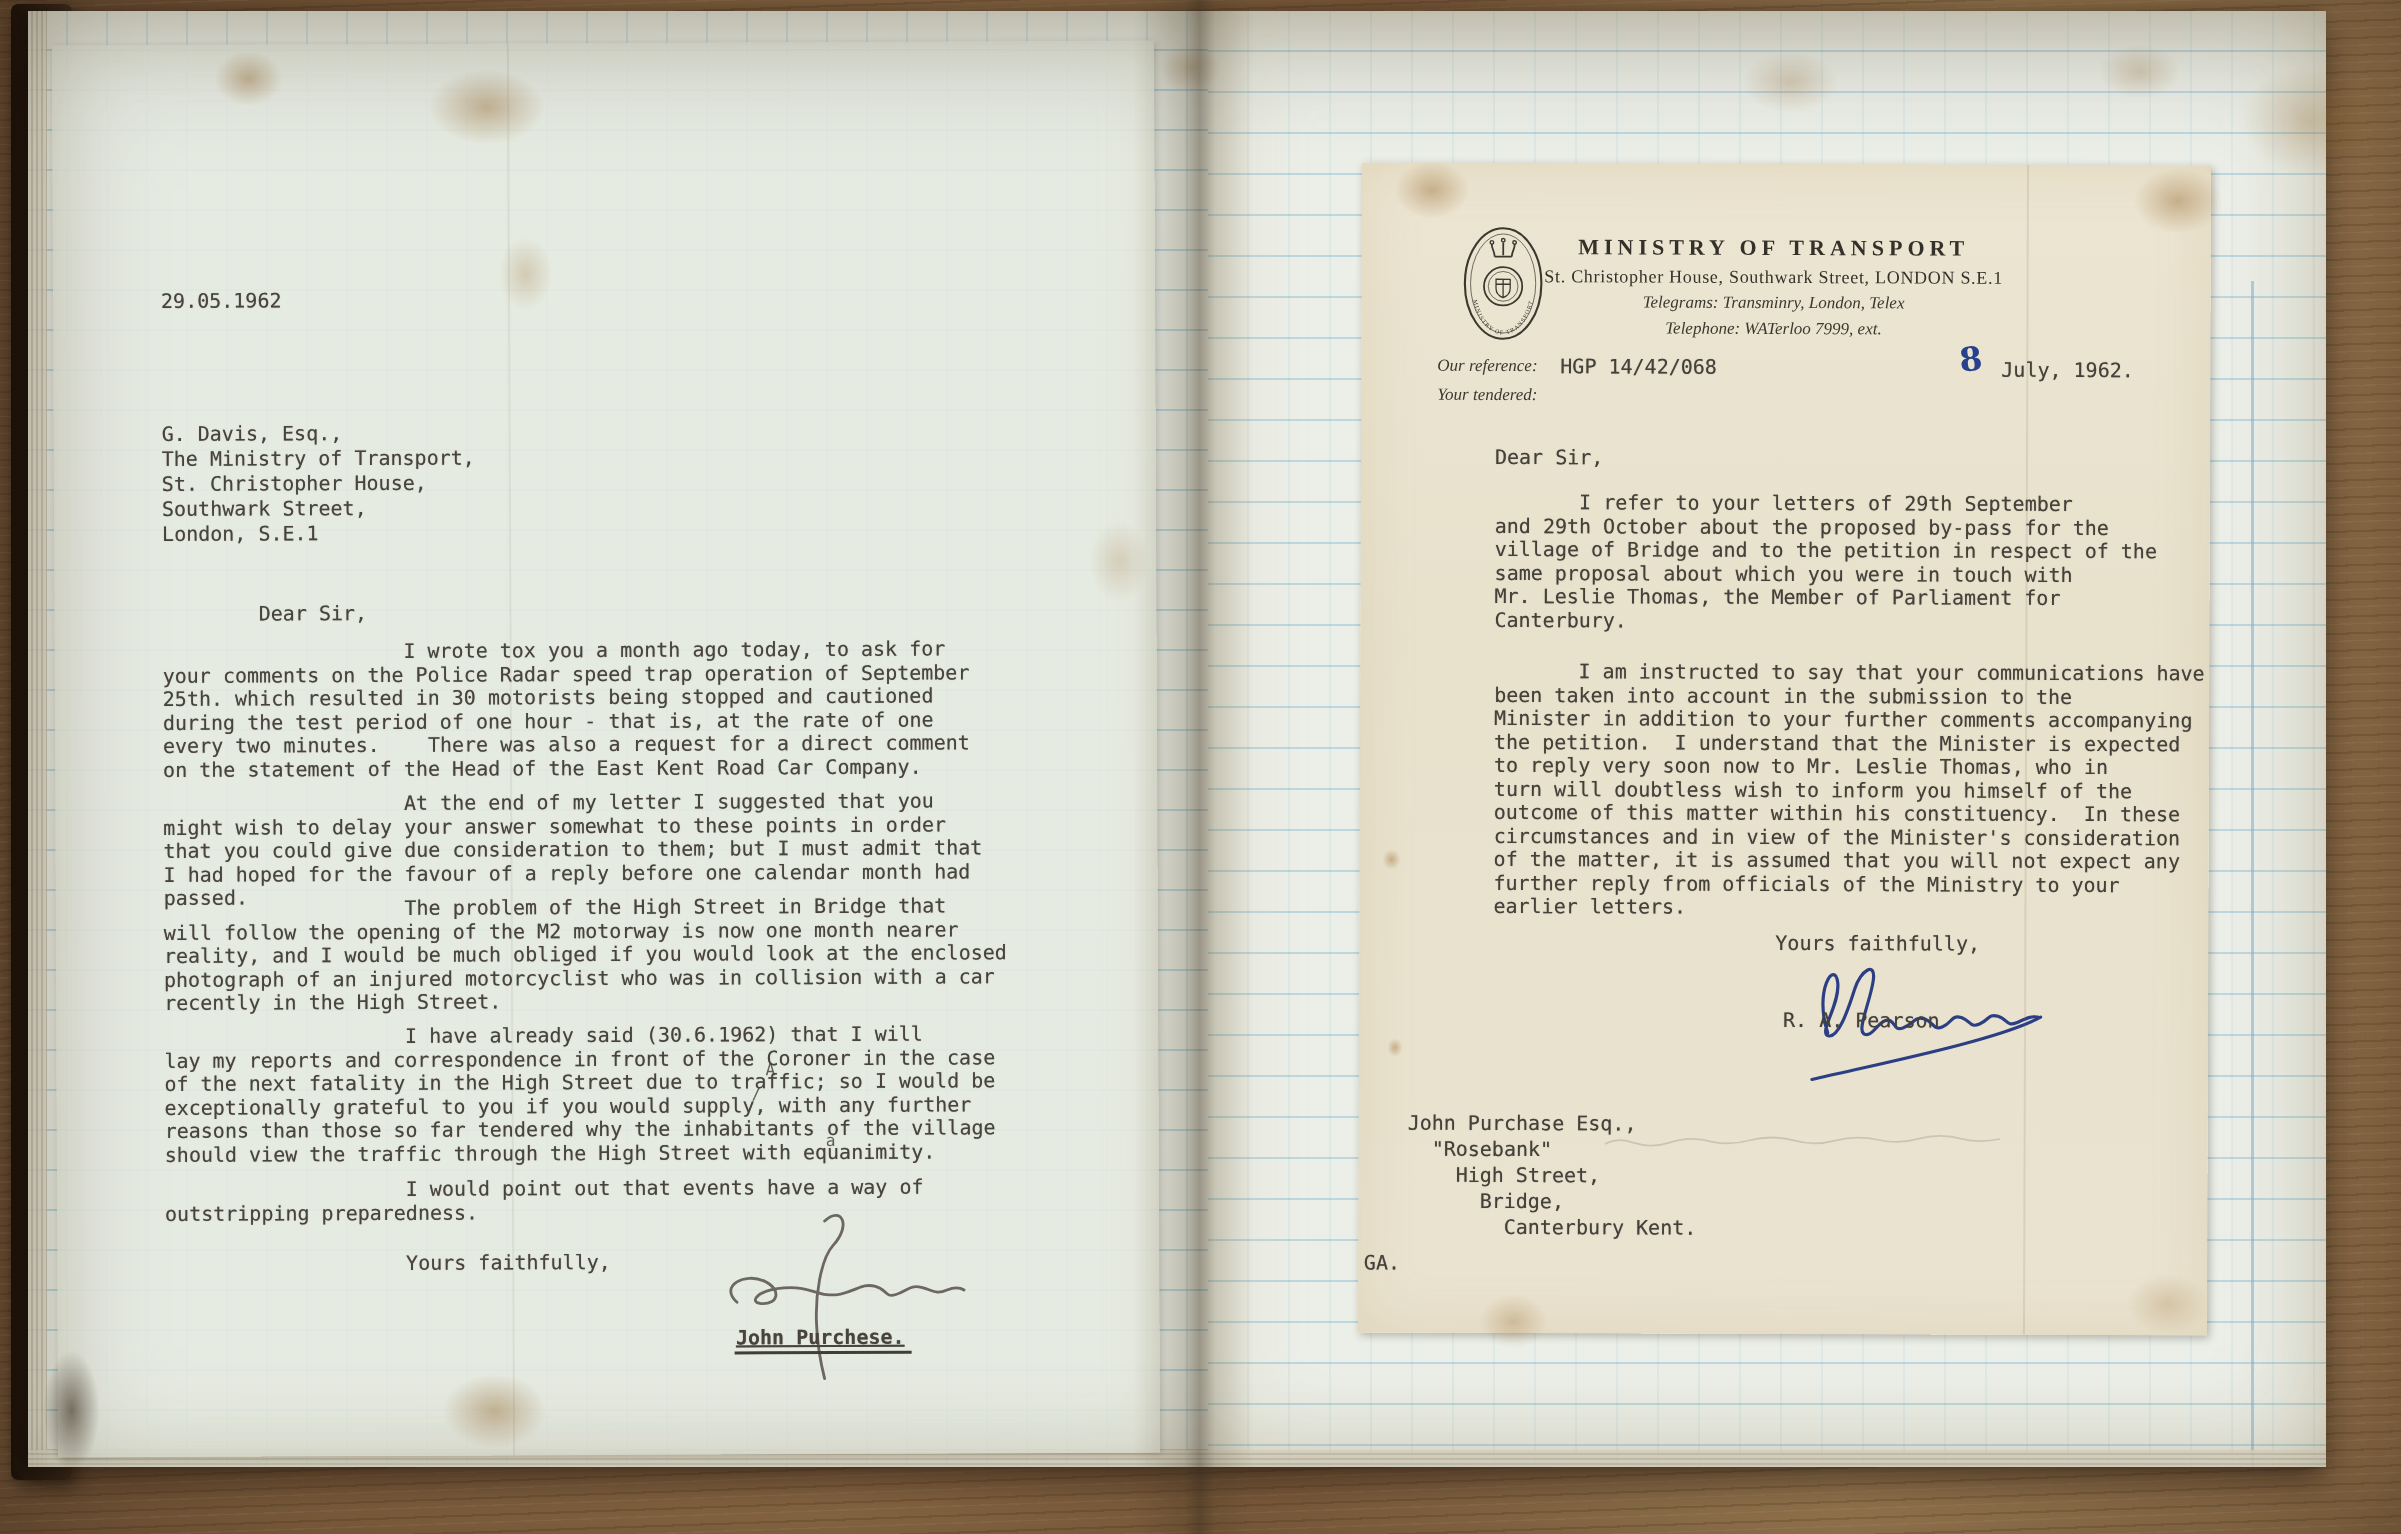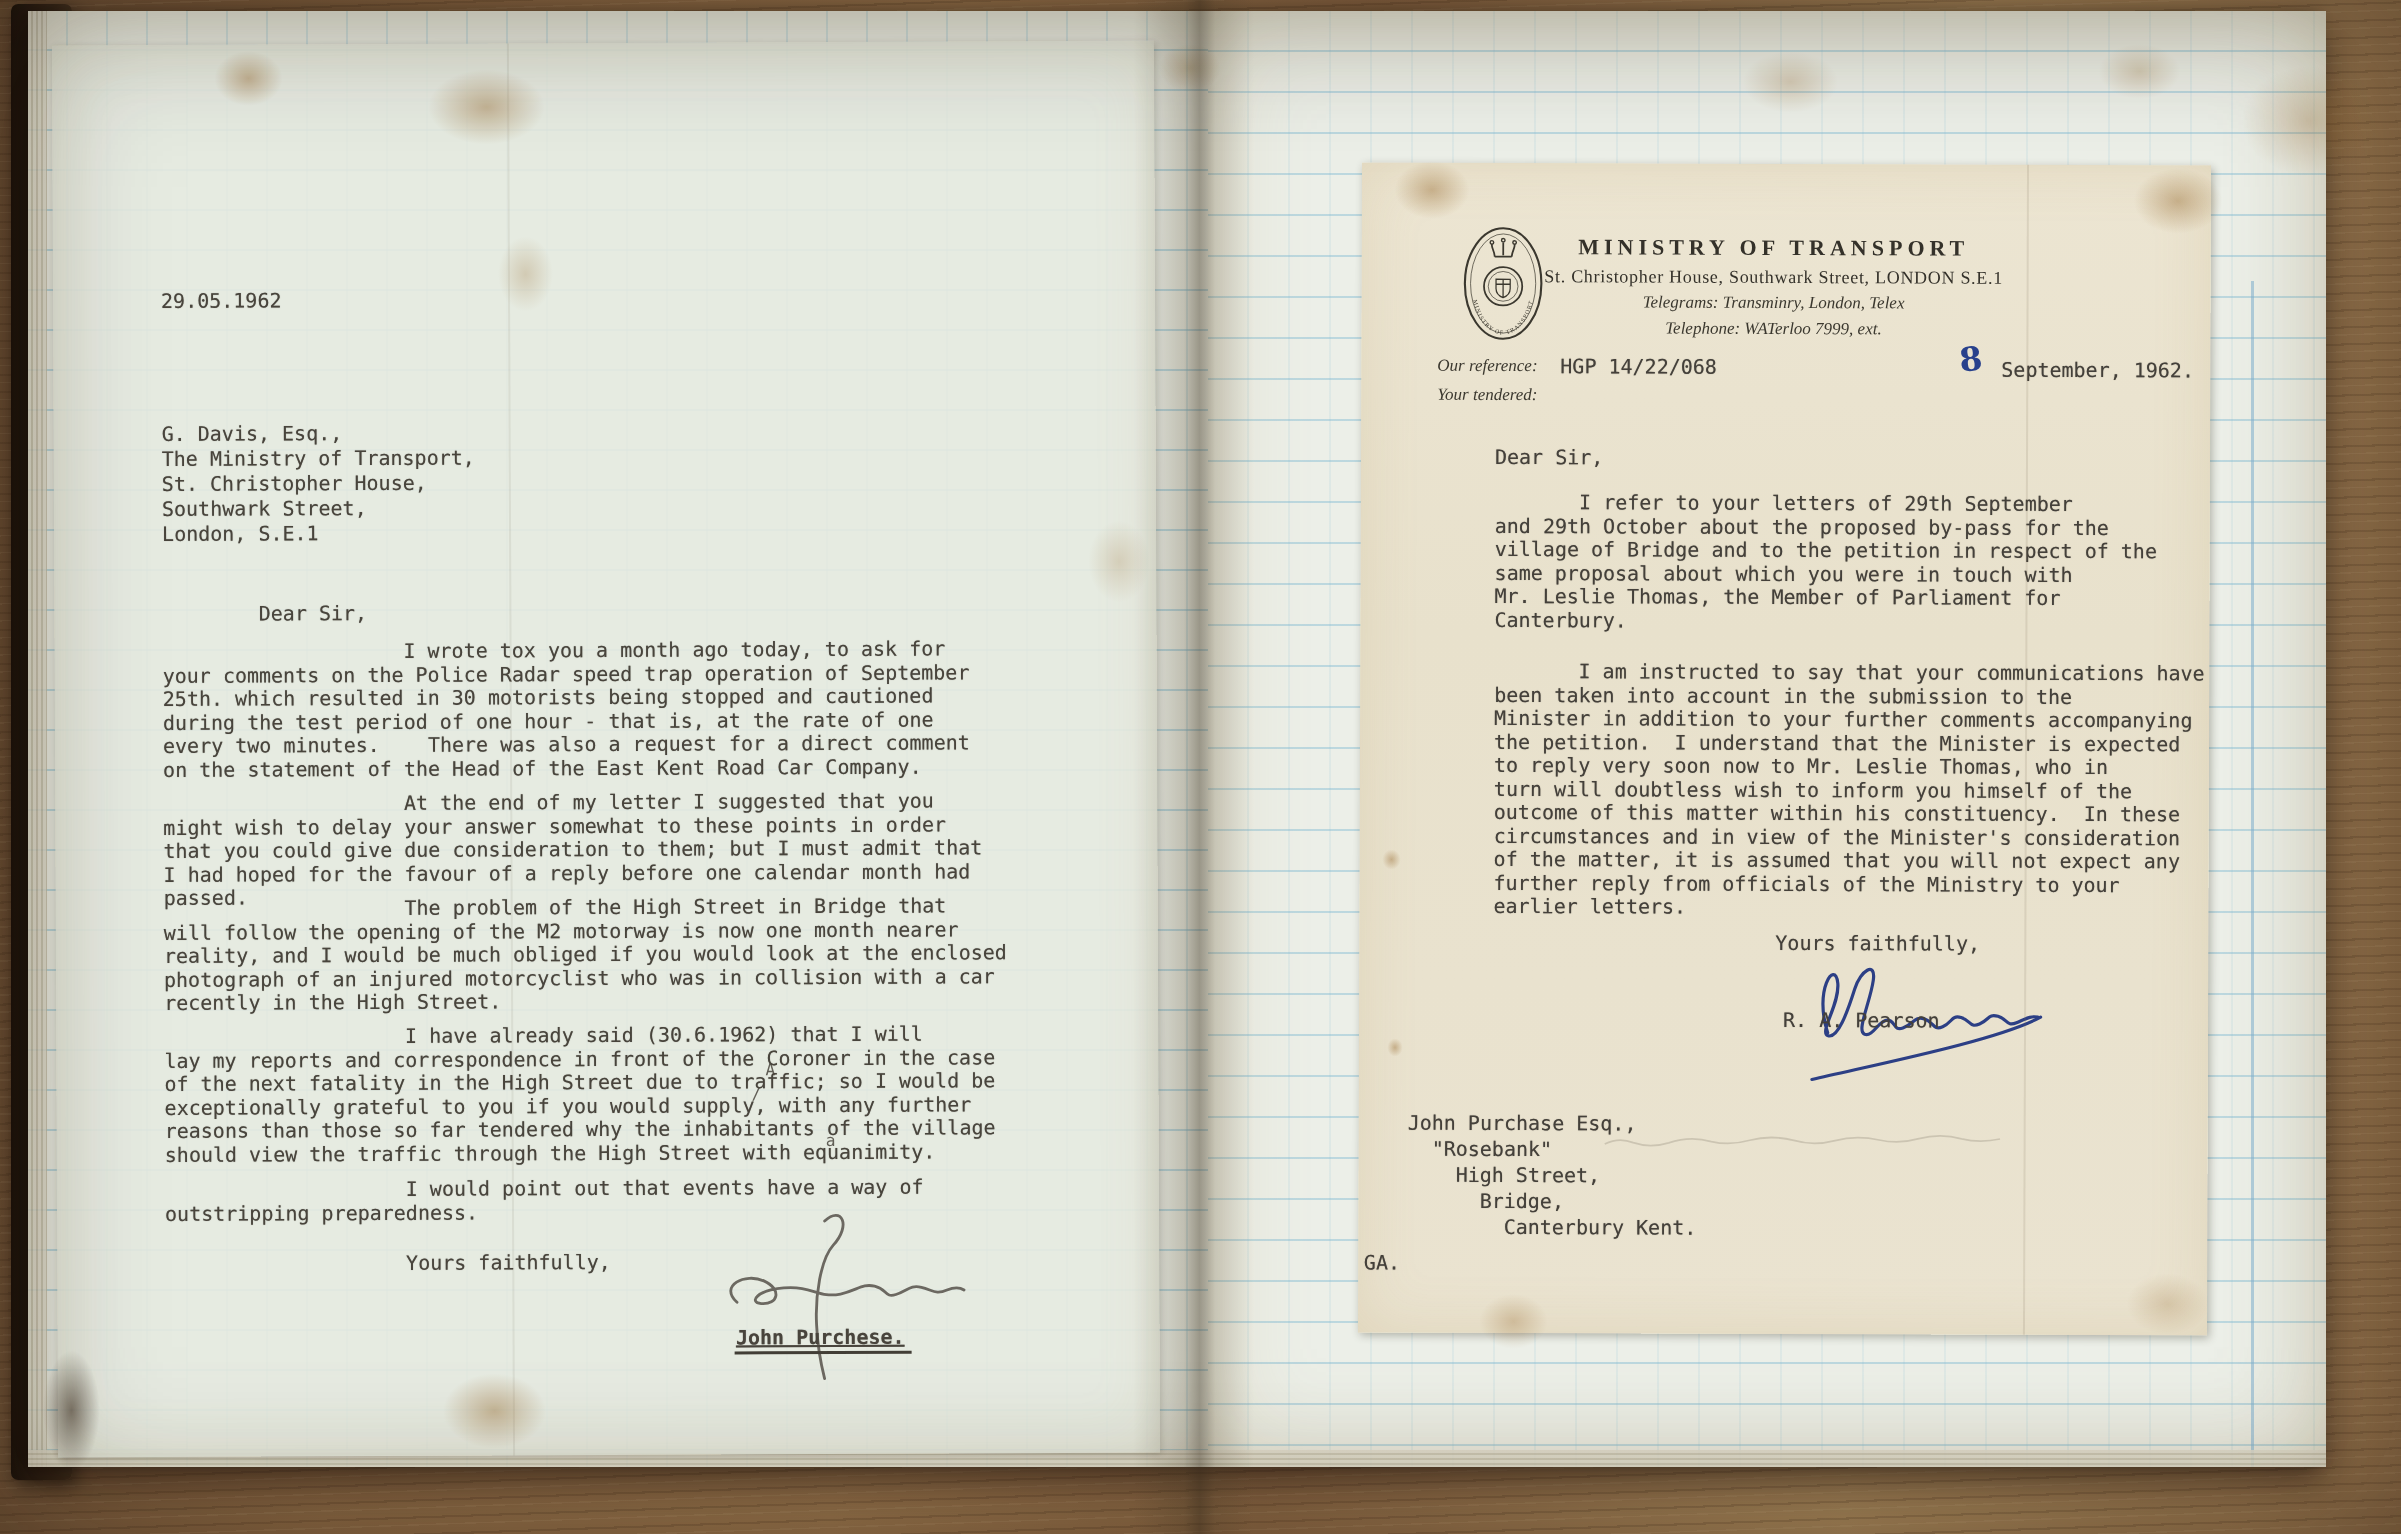--- a/index.html
+++ b/index.html
@@ -136,23 +136,23 @@
         <textPath href="#crestarc" startOffset="50%" text-anchor="middle">MINISTRY OF TRANSPORT</textPath>
       </text>
     </svg>
 
     <div class="lh-title" style="left:142px;top:71px;width:540px">MINISTRY OF TRANSPORT</div>
     <div class="lh-addr" style="left:142px;top:103px;width:540px">St. Christopher House, Southwark Street, LONDON S.E.1</div>
     <div class="lh-it" style="left:142px;top:129px;width:540px">Telegrams: Transminry, London, Telex</div>
     <div class="lh-it" style="left:142px;top:155px;width:540px">Telephone: WATerloo 7999, ext.</div>
 
     <div class="ref-label" style="left:76px;top:193px">Our reference:</div>
-    <div class="typed typed-r abs" style="left:199px;top:192px">HGP 14/22/068</div>
+    <div class="typed typed-r abs" style="left:199px;top:192px">HGP 14/42/068</div>
     <div class="ink8" style="left:598px;top:175px">8</div>
-    <div class="typed typed-r abs" style="left:640px;top:194px">September, 1962.</div>
+    <div class="typed typed-r abs" style="left:640px;top:194px">July, 1962.</div>
     <div class="ref-label" style="left:76px;top:222px">Your tendered:</div>
 
     <pre class="typed typed-r abs" style="left:134px;top:283px">Dear Sir,</pre>
     <pre class="typed typed-r abs" style="left:134px;top:328px">       I refer to your letters of 29th September
 and 29th October about the proposed by-pass for the
 village of Bridge and to the petition in respect of the
 same proposal about which you were in touch with
 Mr. Leslie Thomas, the Member of Parliament for
 Canterbury.</pre>
     <pre class="typed typed-r abs" style="left:134px;top:497px">       I am instructed to say that your communications have

